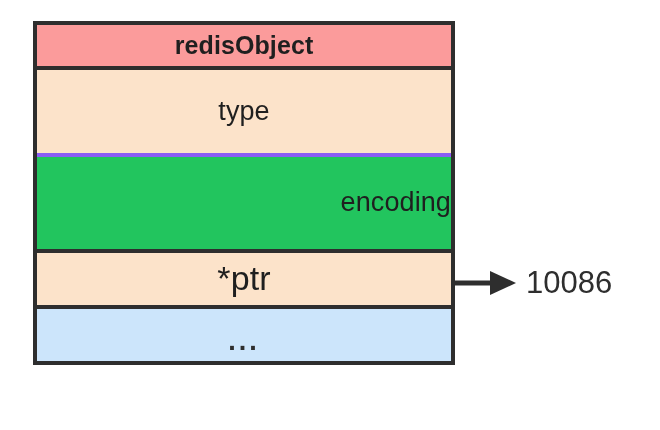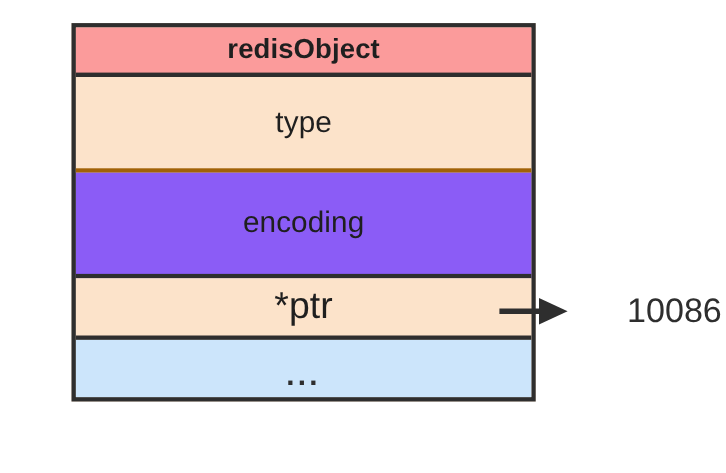--- a/index.html
+++ b/index.html
@@ -26,21 +26,20 @@
   
   #struct-box {
     position: absolute;
     left: 33px;
     top: 21px;
     width: 422px;
     height: 344px;
     box-sizing: border-box;
     border: 4px solid #2E2E2E;
     background: #FCE3CA;
-    margin-left: 32px;
   }
 
   .struct-row {
     box-sizing: border-box;
     width: 100%;
     display: flex;
     flex-direction: column;
     align-items: center;
     justify-content: center;
     color: #1F1F1F;
@@ -55,32 +54,33 @@
     background: #FB9B9B;
     border-bottom: 4px solid #2E2E2E;
     font-size: 25px;
     font-weight: bold;
   }
 
   
   #row-type {
     height: 87px;
     background: #FCE3CA;
-    border-bottom: 4px solid #a16207;
+    border-bottom: 4px solid #8b5cf6;
     font-size: 27px;
     font-weight: normal;
   }
 
   
   #row-encoding {
     height: 96px;
-    background: #8b5cf6;
+    background: #22c55e;
     border-bottom: 4px solid #2E2E2E;
     font-size: 27px;
     font-weight: normal;
+    align-items: flex-end;
   }
 
   
   #row-ptr {
     height: 56px;
     background: #FCE3CA;
     border-bottom: 4px solid #2E2E2E;
     font-size: 34px;
     font-weight: normal;
   }
@@ -114,21 +114,20 @@
 
   
   #ptr-target-label {
     position: absolute;
     left: 526px;
     top: 265px;
     font-size: 31px;
     color: #2E2E2E;
     white-space: nowrap;
     line-height: 36px;
-    margin-left: 44px;
   }
 </style>
 </head>
 <body>
 
 <div id="diagram-canvas">
 
   <div id="struct-box">
 
     <div class="struct-row" id="row-header">

